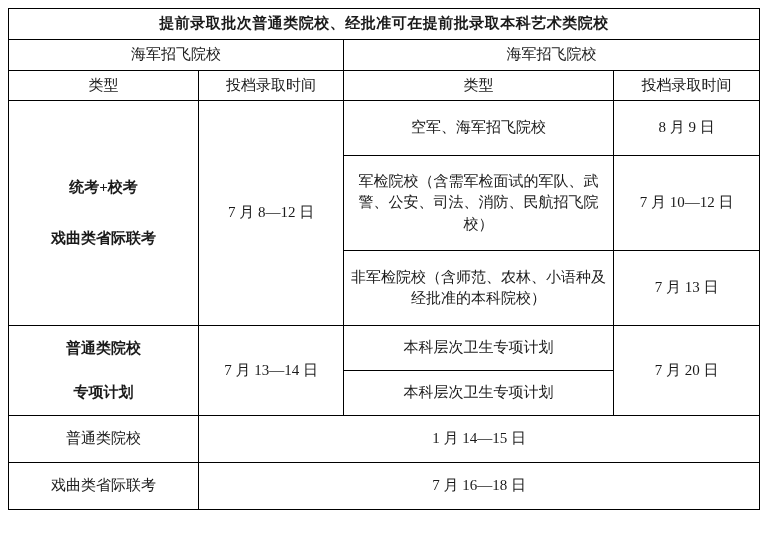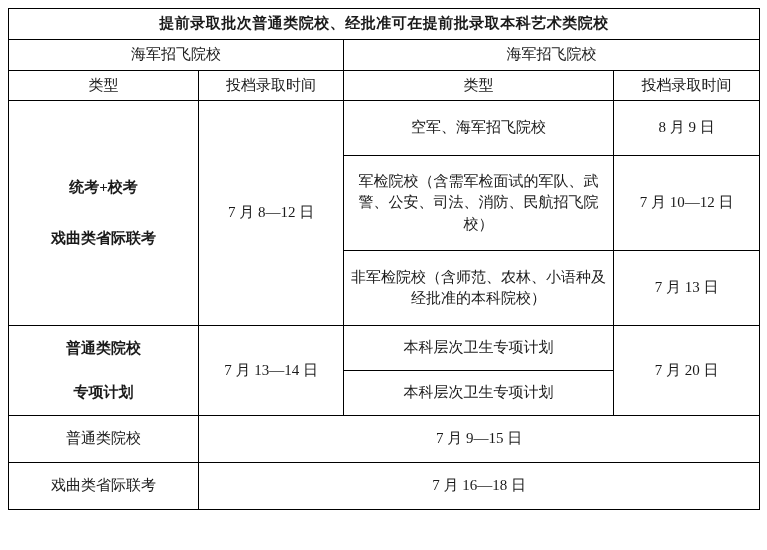--- a/index.html
+++ b/index.html
@@ -124,21 +124,21 @@
         <td class="nowrap" rowspan="2">7 月 13—14 日</td>
         <td style="height:36px">本科层次卫生专项计划</td>
         <td class="nowrap" rowspan="2">7 月 20 日</td>
       </tr>
       <tr>
         <td style="height:36px">本科层次卫生专项计划</td>
       </tr>
 
       <tr>
         <td style="height:38px">普通类院校</td>
-        <td class="nowrap" colspan="3">7 月 9—15 日</td>
+        <td class="nowrap" colspan="3">1 月 14—15 日</td>
       </tr>
       <tr>
         <td style="height:38px">戏曲类省际联考</td>
         <td class="nowrap" colspan="3">7 月 16—18 日</td>
       </tr>
     </tbody>
   </table>
 </div>
 
 </body></html>

